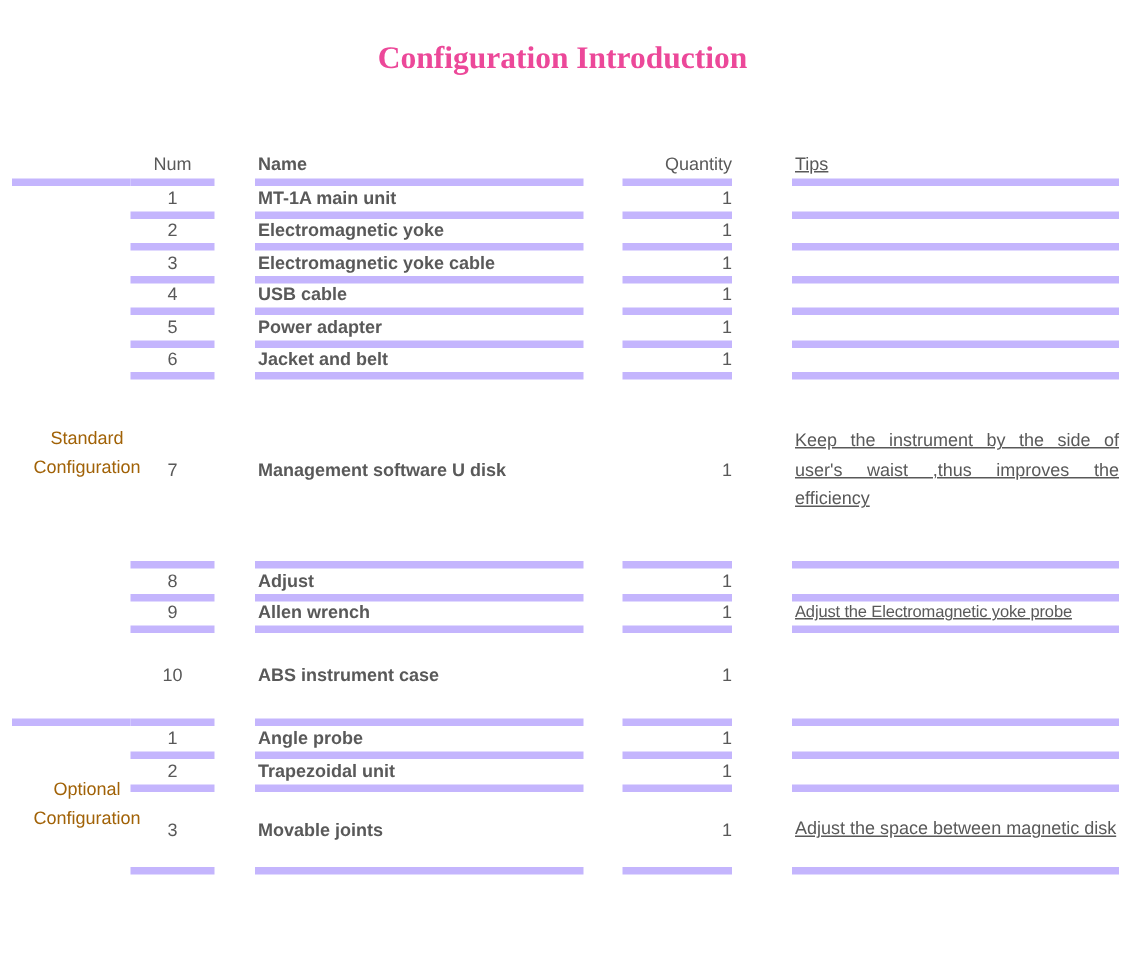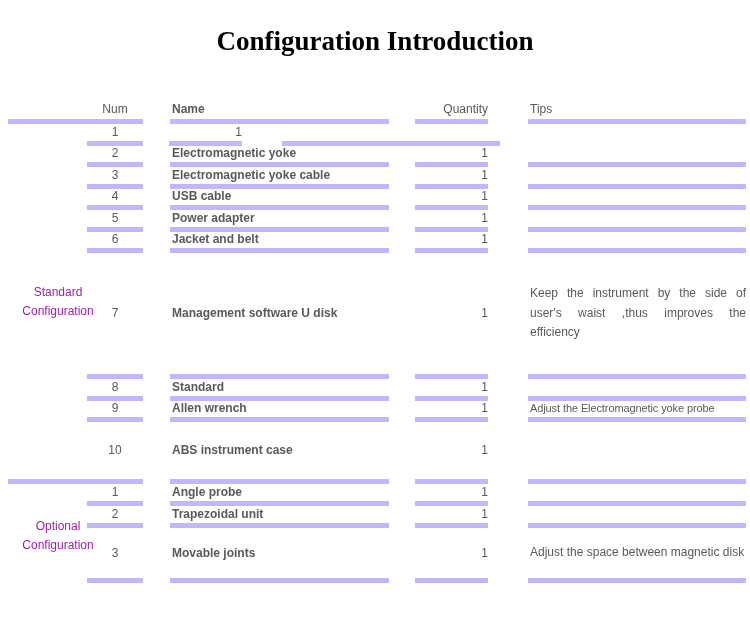--- a/index.html
+++ b/index.html
@@ -11,51 +11,51 @@
     font-family:"Liberation Sans", sans-serif;
     color:#595959;
     font-size:12px;
   }
   .title{
     position:absolute;
     top:26px;left:0;right:0;
     text-align:center;
     font-family:"Liberation Serif", serif;
     font-weight:bold;
-    font-size:27px;
-    color:#000000;
+    font-size:21px;
+    color:#ec4899;
     letter-spacing:0px;
   }
   .table{
     position:absolute;
     top:100px;left:0;width:750px;
   }
   .row{display:flex;padding-left:8px;}
   .cell{
     display:flex;flex-direction:column;justify-content:center;
     box-sizing:border-box;
     line-height:15px;
   }
   .b{border-bottom:5px solid #c4b5fd;}
   .c-sec{width:79px;text-align:center;}
   .c-num{width:56px;text-align:center;}
   .c-name{width:219px;margin-left:27px;padding-left:2px;text-align:left;font-weight:bold;}
   .c-qty{width:73px;margin-left:26px;text-align:right;}
-  .c-tips{width:218px;margin-left:40px;padding-left:2px;text-align:left;line-height:19.5px;}
+  .c-tips{width:218px;margin-left:40px;padding-left:2px;text-align:left;line-height:19.5px;text-decoration:underline;}
   .h-head{height:24px;}
   .h-std{height:21.5px;}
   .h-r7{height:126px;}
   .h-r10{height:62px;}
   .h-opt{height:22px;}
   .h-opt3{height:55px;}
   .justify{text-align:justify;}
   .fit{font-size:11px;white-space:nowrap;letter-spacing:-0.1px;}
   .sec-label{
     position:absolute;left:8px;width:100px;
-    text-align:center;line-height:19px;color:#a21caf;
+    text-align:center;line-height:19px;color:#a16207;
   }
   .label-standard{top:283px;}
   .label-optional{top:517px;}
 </style>
 </head>
 <body>
 
 <div class="doc">
 
   <div class="title">Configuration Introduction</div>
@@ -69,20 +69,21 @@
       <div class="cell c-sec b"></div>
       <div class="cell c-num b">Num</div>
       <div class="cell c-name b">Name</div>
       <div class="cell c-qty b">Quantity</div>
       <div class="cell c-tips b">Tips</div>
     </div>
 
     <div class="row h-std">
       <div class="cell c-sec"></div>
       <div class="cell c-num b">1</div>
+      <div class="cell c-name b">MT-1A main unit</div>
       <div class="cell c-qty b">1</div>
       <div class="cell c-tips b"></div>
     </div>
     <div class="row h-std">
       <div class="cell c-sec"></div>
       <div class="cell c-num b">2</div>
       <div class="cell c-name b">Electromagnetic yoke</div>
       <div class="cell c-qty b">1</div>
       <div class="cell c-tips b"></div>
     </div>
@@ -119,21 +120,21 @@
       <div class="cell c-sec"></div>
       <div class="cell c-num b">7</div>
       <div class="cell c-name b">Management software U disk</div>
       <div class="cell c-qty b">1</div>
       <div class="cell c-tips b justify">Keep the instrument by the side of user's waist ,thus improves the efficiency</div>
     </div>
 
     <div class="row h-std">
       <div class="cell c-sec"></div>
       <div class="cell c-num b">8</div>
-      <div class="cell c-name b">Standard</div>
+      <div class="cell c-name b">Adjust</div>
       <div class="cell c-qty b">1</div>
       <div class="cell c-tips b"></div>
     </div>
     <div class="row h-std">
       <div class="cell c-sec"></div>
       <div class="cell c-num b">9</div>
       <div class="cell c-name b">Allen wrench</div>
       <div class="cell c-qty b">1</div>
       <div class="cell c-tips b fit">Adjust the Electromagnetic yoke probe</div>
     </div>

